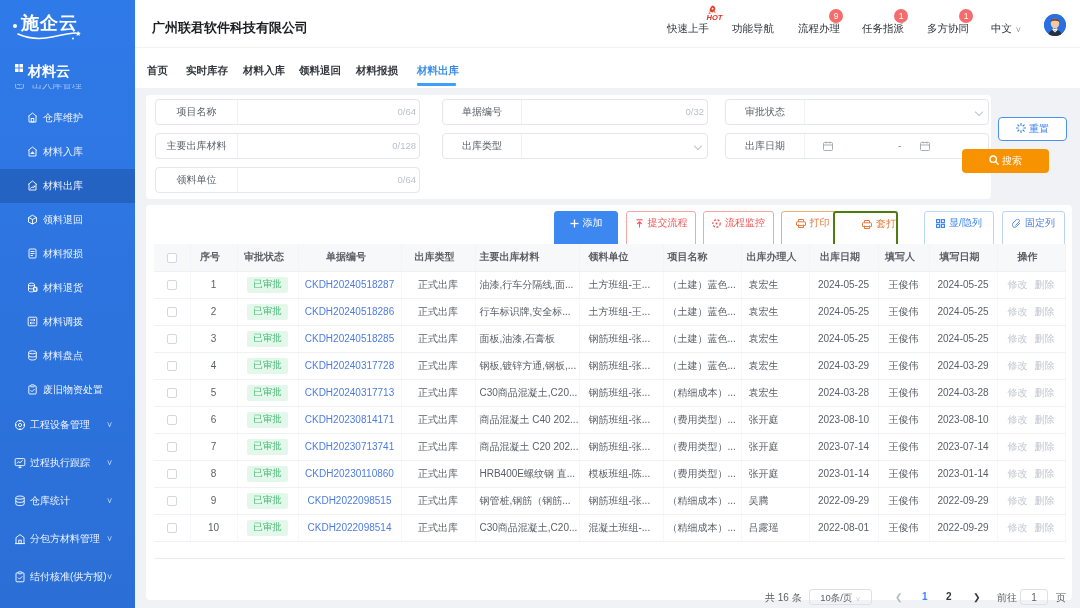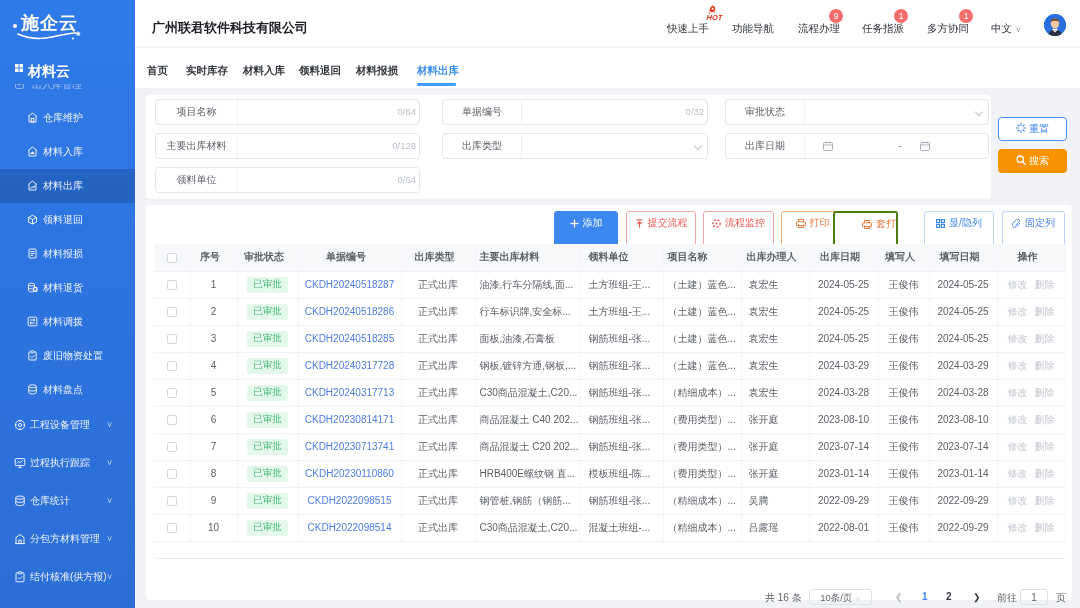--- a/index.html
+++ b/index.html
@@ -41,21 +41,21 @@
   #tabline { position:absolute; left:282px; top:35px; width:39px; height:2.5px; background:#409eff; border-radius:1px; }
 
   
   #scard { position:absolute; left:146px; top:95px; width:845px; height:104px; background:#fff; border-radius:4px; }
   .fbox { position:absolute; height:26px; border:1px solid #e3e6eb; border-radius:4px; background:#fff; }
   .fbox .lab { position:absolute; top:0; left:0; height:24px; line-height:24px; text-align:center; font-size:10px; color:#5a5e66; border-right:1px solid #f0f1f4; }
   .fbox .cnt { position:absolute; right:3px; top:0; height:24px; line-height:24px; font-size:9.5px; color:#b9bfc9; }
   .fbox .chev { position:absolute; right:5px; top:9px; width:7px; height:7px; }
   .chev:before { content:""; position:absolute; left:0; top:0; width:5px; height:5px; border-right:1.2px solid #c0c4cc; border-bottom:1.2px solid #c0c4cc; transform:rotate(45deg); }
   #btn-reset { position:absolute; left:998px; top:117px; width:69px; height:24px; border:1px solid #4a90f0; border-radius:4px; background:#fff; color:#3a7fe8; font-size:10px; line-height:22px; text-align:center; }
-  #btn-search { position:absolute; left:998px; top:149px; width:69px; height:24px; border-radius:4px; background:#f79200; color:#fff; font-size:10px; line-height:24px; text-align:center; }
+  #btn-search { position:absolute; left:962px; top:149px; width:87px; height:24px; border-radius:4px; background:#f79200; color:#fff; font-size:10px; line-height:24px; text-align:center; }
 
   
   #tcard { position:absolute; left:146px; top:205px; width:926px; height:395px; background:#fff; border-radius:4px; }
   .abtn { position:absolute; top:6px; height:39px; border-radius:3px; font-size:10px; line-height:21px; text-align:center; background:#fff; }
   .abtn svg { vertical-align:-2px; margin-right:4px; }
   #tbl { position:absolute; left:8px; top:39px; width:911px; border-collapse:collapse; table-layout:fixed; font-size:10px; color:#5c6066; }
   #tbl th { background:#f7f8fa; font-weight:bold; color:#5c6066; height:27px; border-bottom:1px solid #eef0f4; border-right:1px solid #f3f4f7; padding-right:7px; } #tbl th:first-child, #tbl td:first-child { padding-right:0; }
   #tbl td { height:27px; text-align:center; border-bottom:1px solid #f0f1f4; border-right:1px solid #f6f7f9; white-space:nowrap; overflow:hidden; }
   #tbl td.l, #tbl th.l { text-align:left; padding-left:4px; } #tbl td.l2, #tbl th.l2 { text-align:left; padding-left:9px; } #tbl td.l3 { text-align:left; padding-left:7px; }
   .cb { display:inline-block; width:10px; height:10px; border:1px solid #d4d8de; border-radius:2px; background:#fff; vertical-align:middle; }
@@ -160,38 +160,38 @@
     <div class="mi">
         <span class="ic" id="i7"><svg width="11" height="11" viewBox="0 0 11 11">
             <g fill="none" stroke="#fff" stroke-width="0.9">
               <rect x="1.2" y="1.2" width="8.6" height="8.6" rx="1"></rect>
               <path d="M3,4 L8,4 M6.8,2.8 L8,4 L6.8,5.2 M8,7 L3,7 M4.2,5.8 L3,7 L4.2,8.2"></path>
             </g>
           </svg></span>
         <span class="tx">材料调拨</span>
       </div>
     <div class="mi">
+        <span class="ic" id="i8"><svg width="11" height="11" viewBox="0 0 11 11">
+            <g fill="none" stroke="#fff" stroke-width="0.9">
+              <ellipse cx="5.5" cy="2.3" rx="3.8" ry="1.5"></ellipse>
+              <path d="M1.7,2.3 L1.7,5.5 C1.7,6.3 3.4,7 5.5,7 C7.6,7 9.3,6.3 9.3,5.5 L9.3,2.3"></path>
+              <path d="M1.7,5.5 L1.7,8.5 C1.7,9.3 3.4,10 5.5,10 C7.6,10 9.3,9.3 9.3,8.5 L9.3,5.5"></path>
+            </g>
+          </svg></span>
+        <span class="tx">材料盘点</span>
+      </div>
+    <div class="mi">
         <span class="ic" id="i9"><svg width="11" height="11" viewBox="0 0 11 11">
             <g fill="none" stroke="#fff" stroke-width="0.9">
               <rect x="1.8" y="1.8" width="7.4" height="8.2" rx="1"></rect>
               <rect x="3.8" y="0.8" width="3.4" height="2" rx="0.6" fill="#2d73dd"></rect>
               <path d="M3.5,6.2 L5,7.7 L7.7,4.9"></path>
             </g>
           </svg></span>
         <span class="tx">废旧物资处置</span>
-      </div>
-    <div class="mi">
-        <span class="ic" id="i8"><svg width="11" height="11" viewBox="0 0 11 11">
-            <g fill="none" stroke="#fff" stroke-width="0.9">
-              <ellipse cx="5.5" cy="2.3" rx="3.8" ry="1.5"></ellipse>
-              <path d="M1.7,2.3 L1.7,5.5 C1.7,6.3 3.4,7 5.5,7 C7.6,7 9.3,6.3 9.3,5.5 L9.3,2.3"></path>
-              <path d="M1.7,5.5 L1.7,8.5 C1.7,9.3 3.4,10 5.5,10 C7.6,10 9.3,9.3 9.3,8.5 L9.3,5.5"></path>
-            </g>
-          </svg></span>
-        <span class="tx">材料盘点</span>
       </div>
   </div>
   <div class="menu2">
     <div class="mg">
         <span class="ic" id="g1"><svg width="12" height="12" viewBox="0 0 12 12">
             <g fill="none" stroke="#fff" stroke-width="0.9">
               <circle cx="6" cy="6" r="4.6"></circle>
               <circle cx="6" cy="6" r="1.6"></circle>
               <path d="M6,1.4 L6,3 M6,9 L6,10.6 M1.4,6 L3,6 M9,6 L10.6,6"></path>
             </g>

